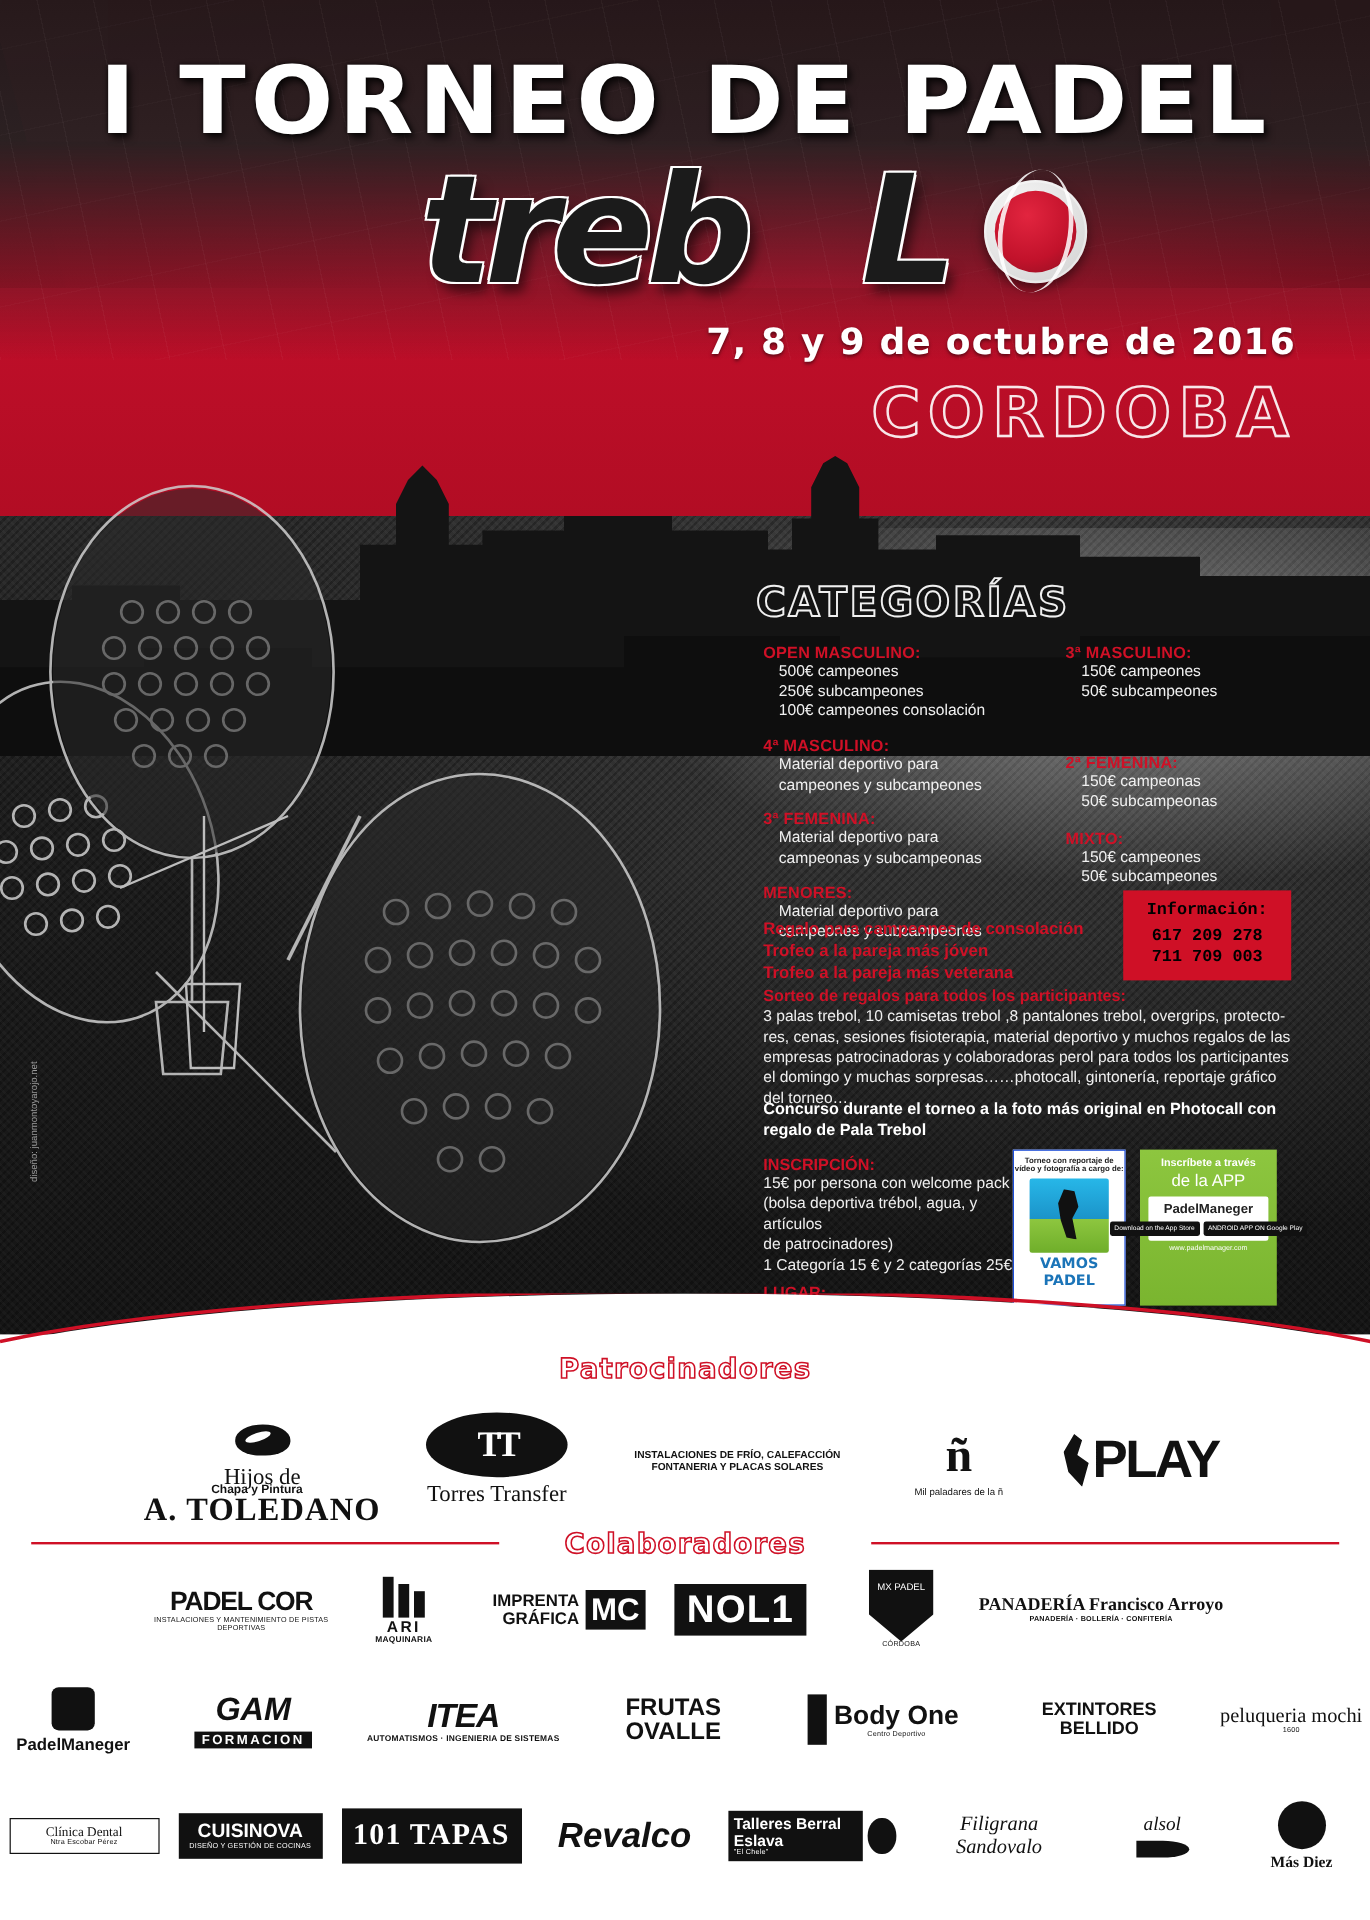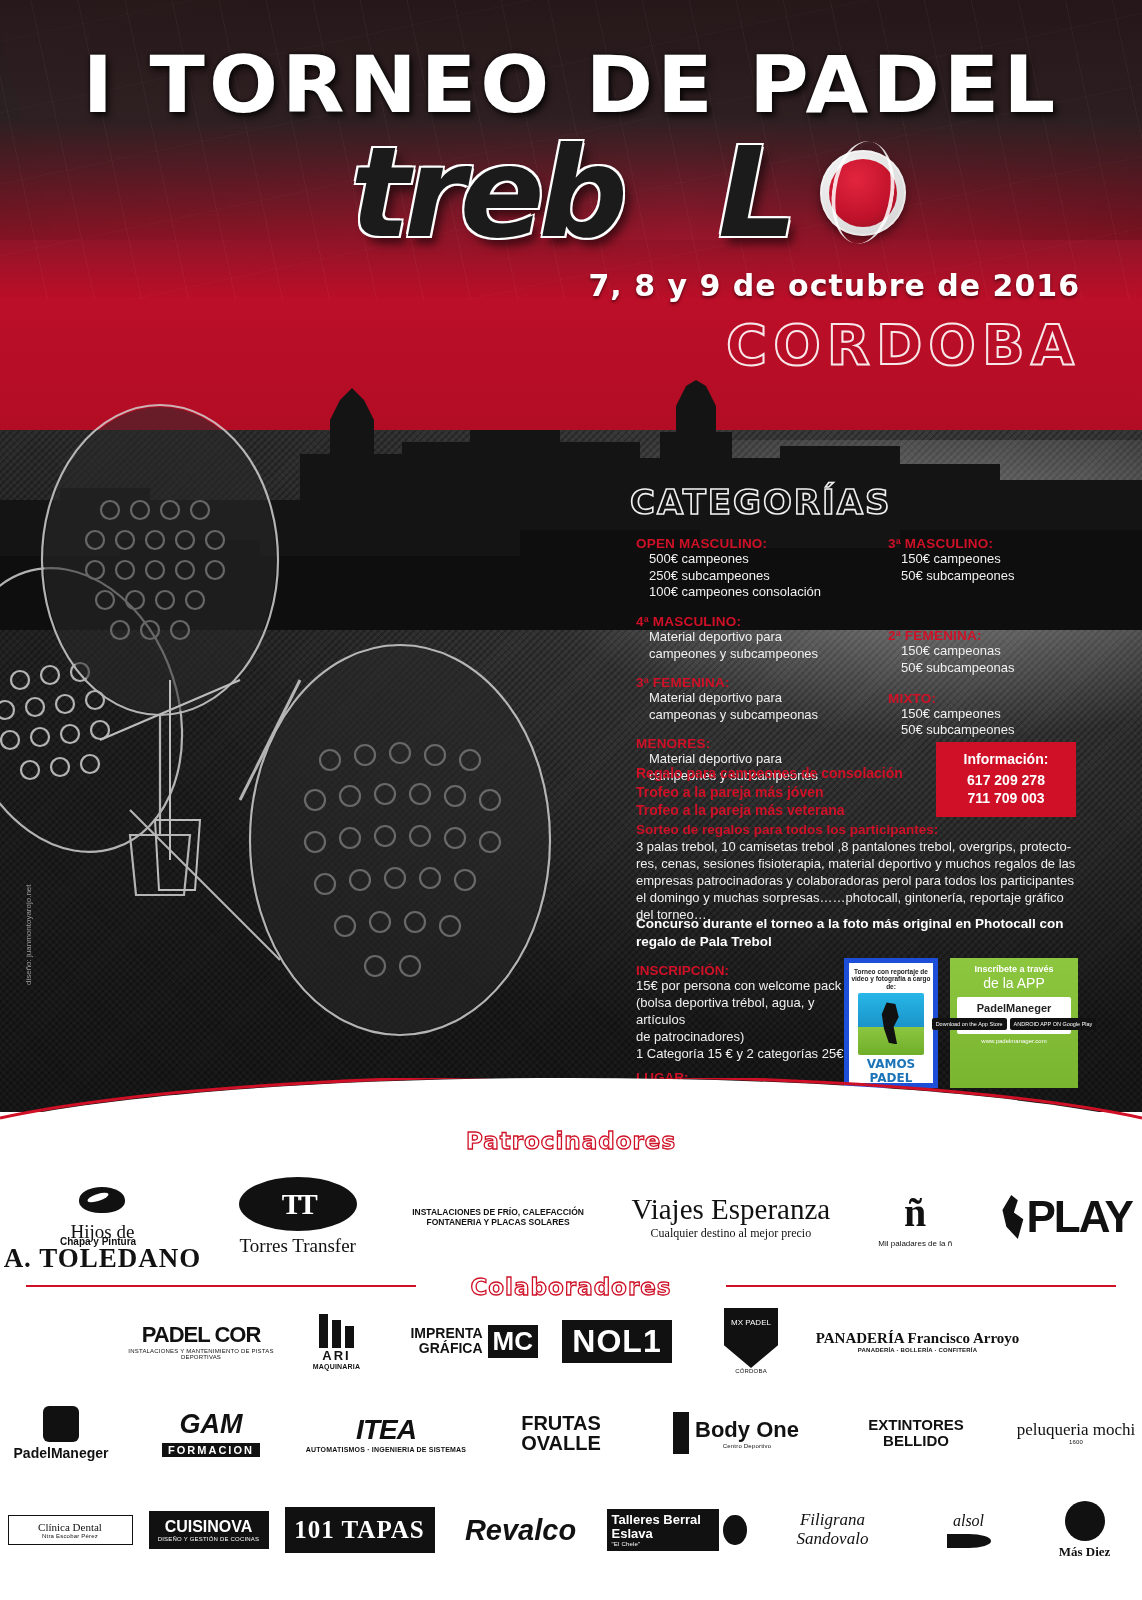--- a/index.html
+++ b/index.html
@@ -127,56 +127,56 @@
   .catcol.right{ left:252px; }
   .cat-block{ margin-bottom:13px; }
   .cat-name{ color:#cf1026; font-weight:bold; font-size:13.5px; letter-spacing:.2px; }
   .cat-line{ color:#f0f0f0; font-size:13px; padding-left:13px; line-height:1.28; }
 
   .highlights{ position:absolute; left:636px; top:764px; width:420px; }
   .hl{ color:#cf1026; font-weight:bold; font-size:14px; line-height:1.33; }
 
   .info-box{
     position:absolute; right:66px; top:742px; width:140px; padding:9px 8px 10px;
-    background:#cf1026; text-align:center; color:#ffffff;
+    background:#cf1026; text-align:center; color:#000000;font-family:Liberation Mono, monospace;
   }
   .info-box .t{ font-weight:bold; font-size:14px; margin-bottom:4px; }
   .info-box .n{ font-weight:bold; font-size:14px; line-height:1.3; }
 
   .sorteo{ position:absolute; left:636px; top:822px; width:445px; }
   .sorteo-h{ color:#cf1026; font-weight:bold; font-size:13.5px; margin-bottom:2px; }
   .sorteo-p{ color:#efefef; font-size:13px; line-height:1.3; }
   .concurso{
     position:absolute; left:636px; top:915px; width:445px;
     color:#ffffff; font-weight:bold; font-size:13.5px; line-height:1.33;
   }
   .insc{ position:absolute; left:636px; top:963px; width:230px; }
   .insc-h{ color:#cf1026; font-weight:bold; font-size:13.5px; }
   .insc-p{ color:#efefef; font-size:13px; line-height:1.3; }
   .lugar-h{ color:#cf1026; font-weight:bold; font-size:13.5px; margin-top:8px; }
   .lugar-v{ color:#fff; font-weight:bold; font-size:17px; }
 
   .vamos-badge{
     position:absolute; left:844px; top:958px; width:94px; height:130px;
-    background:#fff; border:5px solid #1d4ed8; text-align:center; padding-top:5px;
+    background:#fff; border:1px solid #1d4ed8; text-align:center; padding-top:5px;
   }
   .vamos-badge .small{ font-size:6.5px; color:#222; line-height:1.15; font-weight:bold; }
   .vamos-art{
     margin:3px auto 2px; width:66px; height:62px;
     background:linear-gradient(180deg,#27b7e8 0%, #1b93c9 55%, #8dc63f 55%, #6fae2a 100%);
     position:relative; border-radius:2px;
   }
   .vamos-art:after{
     content:""; position:absolute; left:22px; top:9px; width:22px; height:42px;
     background:#111; clip-path:polygon(30% 0,70% 4%,85% 35%,62% 58%,78% 100%,40% 96%,18% 62%,8% 28%);
   }
   .vamos-txt{ font-family:"DejaVu Sans", sans-serif; font-weight:bold; font-size:12px; color:#1b74b8; }
 
   .app-badge{
-    position:absolute; left:950px; top:958px; width:128px; height:130px;
+    position:absolute; left:950px; top:958px; width:114px; height:130px;
     background:linear-gradient(180deg,#8dc63f 0%, #7ab52f 100%); text-align:center; padding-top:6px; color:#fff;
   }
   .app-badge .l1{ font-size:9px; font-weight:bold; line-height:1.2; }
   .app-badge .l2{ font-size:14px; font-weight:normal; }
   .app-card{
     background:#fff; color:#222; margin:6px 7px 0; padding:5px 2px 4px; border-radius:2px;
   }
   .app-card .pm{ font-size:11px; font-weight:bold; }
   .stores{ display:flex; gap:3px; justify-content:center; margin-top:4px; }
   .store{ background:#111; color:#fff; font-size:5.5px; padding:3px 4px; border-radius:2px; white-space:nowrap;}
@@ -467,24 +467,20 @@
         <span class="lg-serif lg-b" style="font-size:30px;letter-spacing:-4px;">TT</span>
       </div>
       <div class="lg-serif" style="font-size:19px;margin-top:4px;">Torres Transfer</div>
     </div>
 
     <div class="logo" style="width:215px;">
       <div class="lg-b" style="font-size:8.5px;">INSTALACIONES DE FRÍO, CALEFACCIÓN</div>
       <div class="lg-b" style="font-size:8.5px;">FONTANERIA Y PLACAS SOLARES</div>
     </div>
 
-    <div class="logo" style="width:215px;">
-      <div class="lg-serif" style="font-size:29px;">Viajes Esperanza</div>
-      <div class="lg-serif" style="font-size:12px;">Cualquier destino al mejor precio</div>
-    </div>
 
     <div class="logo" style="width:118px;">
       <div style="height:52px;display:flex;align-items:center;justify-content:center;">
         <span class="lg-serif lg-b" style="font-size:40px;">ñ</span>
       </div>
       <div style="font-size:8px;">Mil paladares de la ñ</div>
     </div>
 
     <div class="logo" style="width:150px;">
       <div style="display:flex;align-items:center;justify-content:center;gap:2px;">

